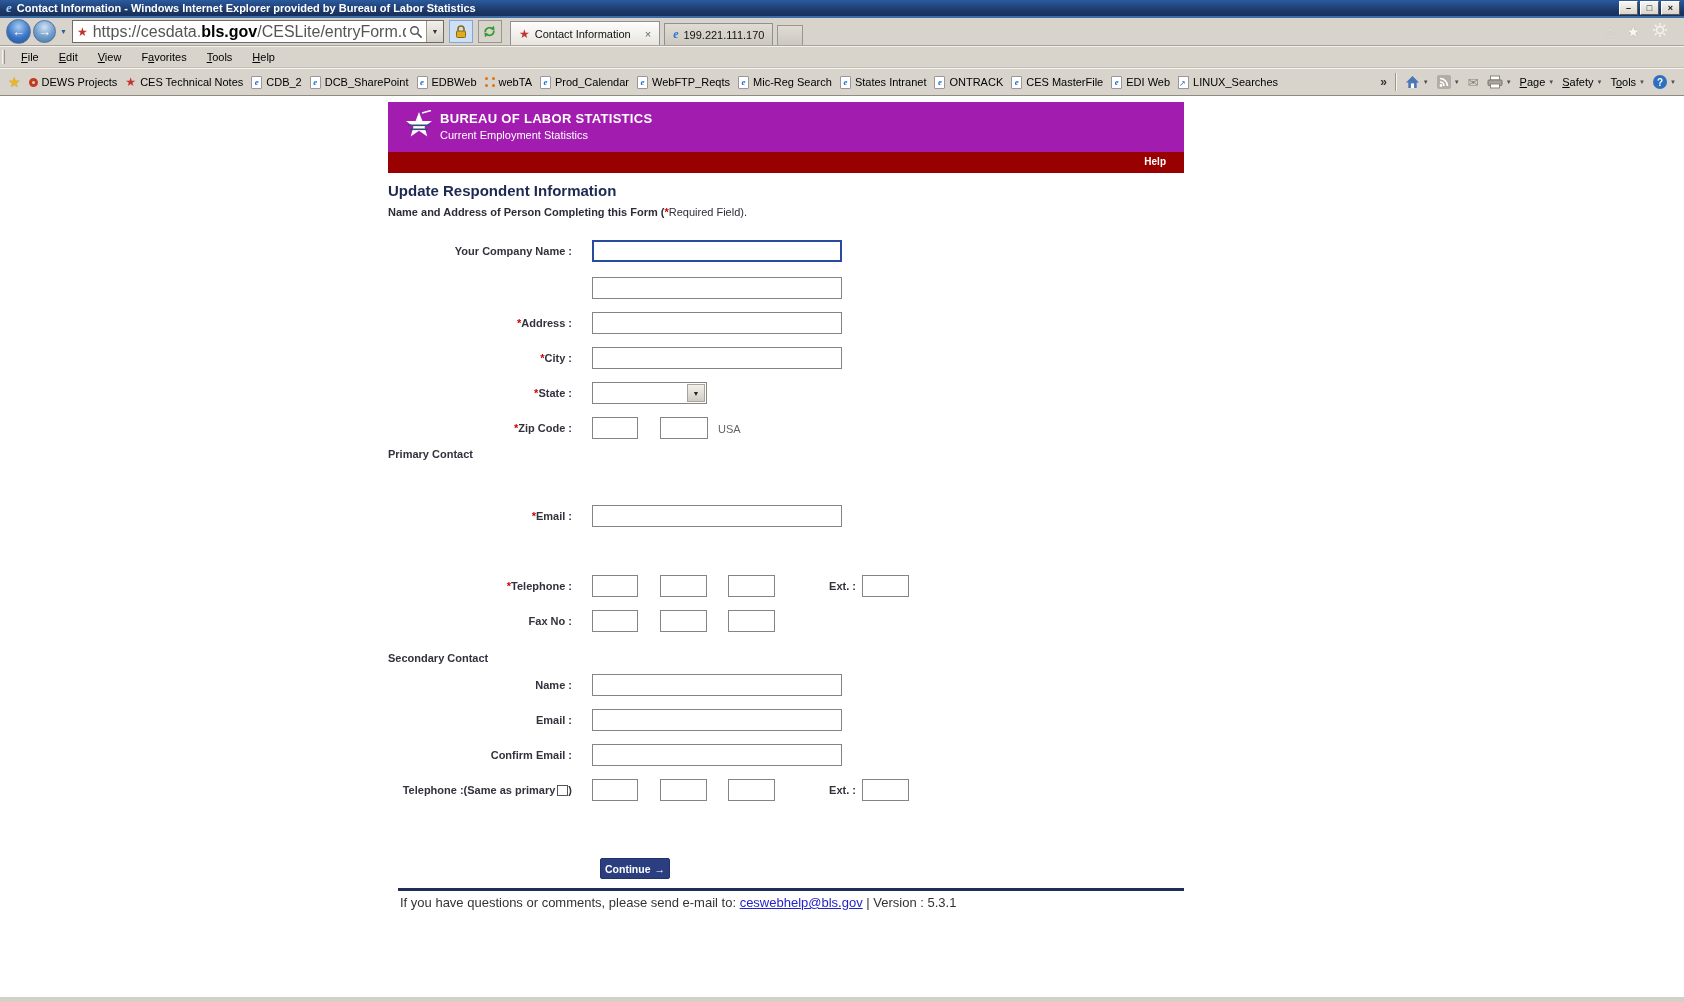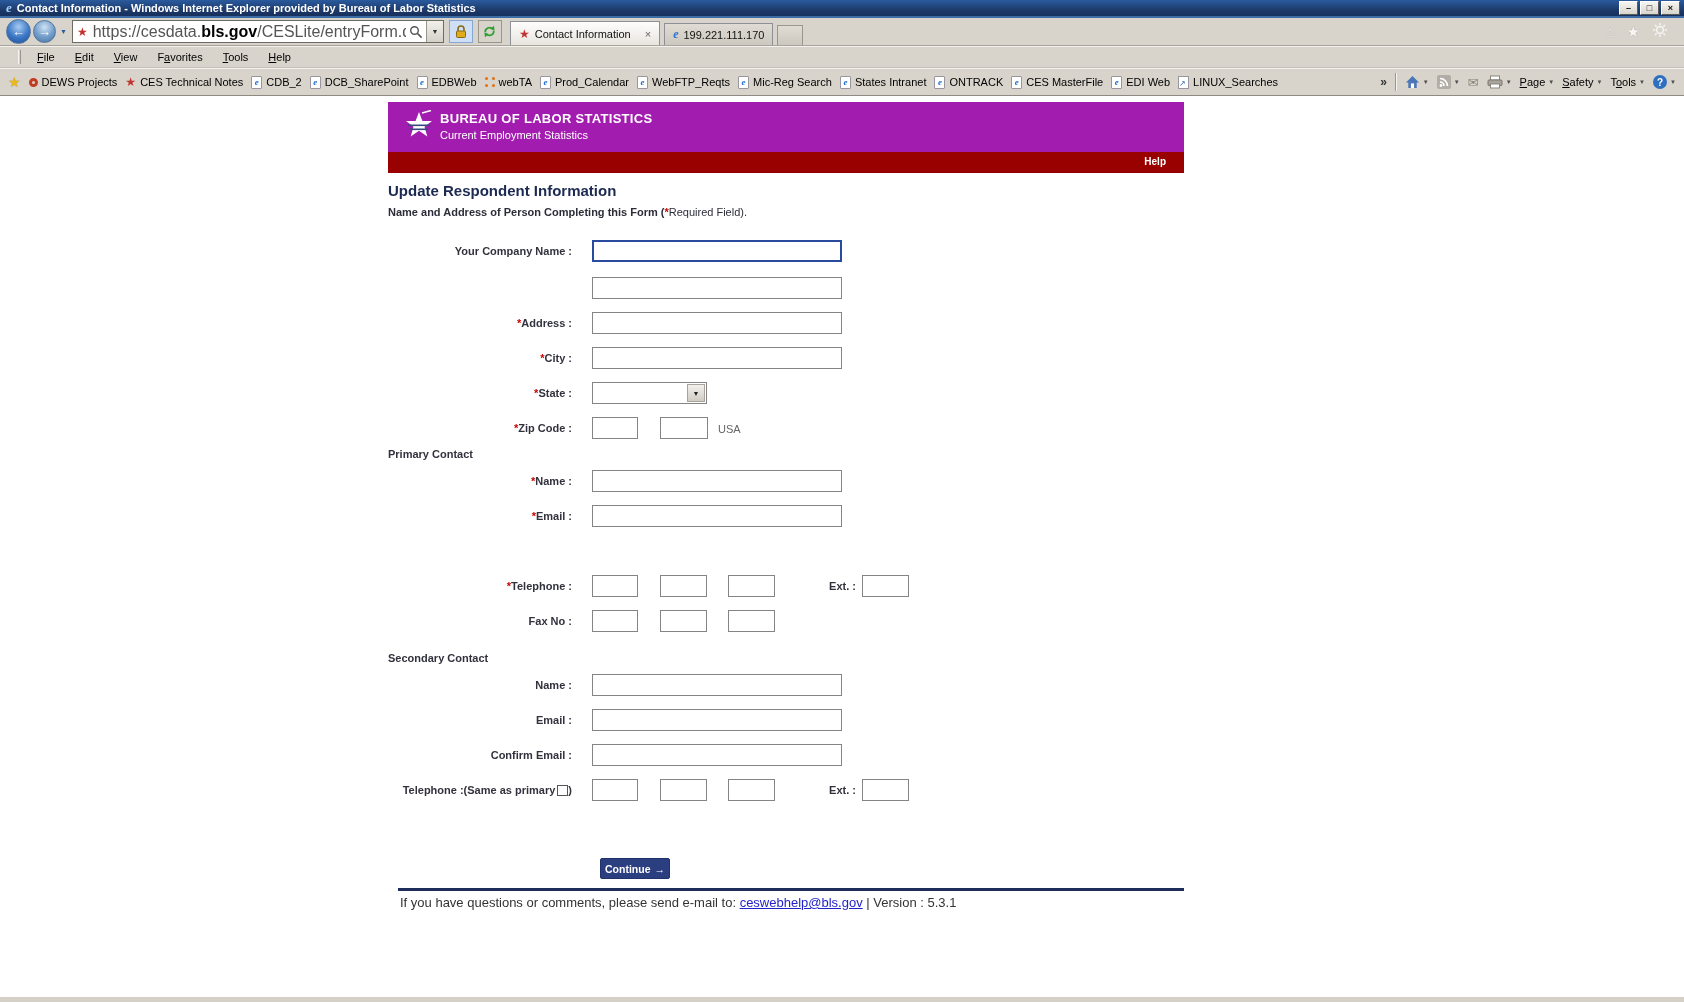--- a/index.html
+++ b/index.html
@@ -40,21 +40,21 @@
   .tab.inactive { height:22px; background:linear-gradient(#e0dcd4,#ccc8c0); margin-left:4px; }
   .tab .e-icon { font:bold italic 12px "Liberation Serif",serif; color:#2a76d2; margin-right:5px; }
   .tab .close { margin-left:14px; color:#666; font-size:11px; }
   .tab-stub { width:26px; height:20px; margin-left:4px; align-self:flex-end; border:1px solid #9a968e; border-bottom:none;
     background:linear-gradient(#e0dcd4,#ccc8c0); }
   .nav-right { margin-left:auto; display:flex; align-items:center; gap:12px; padding-right:10px; }
   .nav-right .glyph { color:#f7f6f2; font-size:15px; text-shadow:0 0 1px #8a867e; }
 
   
   .menubar { height:22px; background:#d8d4cc; border-top:1px solid #f4f2ee; border-bottom:1px solid #c4c0b8;
-    display:flex; align-items:center; font-size:11px; color:#000; padding-left:16px; }
+    display:flex; align-items:center; font-size:11px; color:#000; padding-left:0; }
   .grip { width:3px; height:14px; border-left:1px solid #f6f4f0; border-right:1px solid #9a968e; margin:0 6px 0 2px; }
   .menu-item { padding:3px 10px; }
   .accel { text-decoration:underline; }
 
   
   .favbar { height:28px; background:#d8d4cc; border-top:1px solid #f4f2ee; border-bottom:1px solid #8e8a82;
     display:flex; align-items:center; font-size:11px; color:#000; padding-left:4px; white-space:nowrap; }
   .fav-item { display:flex; align-items:center; gap:4px; padding:3px 4px; flex:none; }
   .goldstar { color:#e9b821; font-size:14px; text-shadow:0 0 1px #a97; }
   .icon-page { width:11px; height:13px; background:#fff; border:1px solid #9a96a0; border-radius:1px;
@@ -365,24 +365,20 @@
 
     <div class="row" style="top:286px">
       <span class="lbl"><span class="req">*</span><span>State :</span></span>
       <span class="sel">
           <span class="sel-btn">▼</span>
         </span>
     </div>
 
     <div class="sect" style="top:352px">Primary Contact</div>
 
-    <div class="row" style="top:374px">
-      <span class="lbl"><span class="req">*</span><span>Name :</span></span>
-      <input class="txt" type="text" style="">
-    </div>
     <div class="row" style="top:409px">
       <span class="lbl"><span class="req">*</span><span>Email :</span></span>
       <input class="txt" type="text" style="">
     </div>
     <div class="row" style="top:479px">
       <span class="lbl"><span class="req">*</span><span>Telephone :</span></span>
       <input class="box" style="left: 204px;" type="text">
       <input class="box" style="left: 272px; width: 47px;" type="text">
       <input class="box" style="left: 340px; width: 47px;" type="text">
       <span class="ext-lbl">Ext. :</span>

